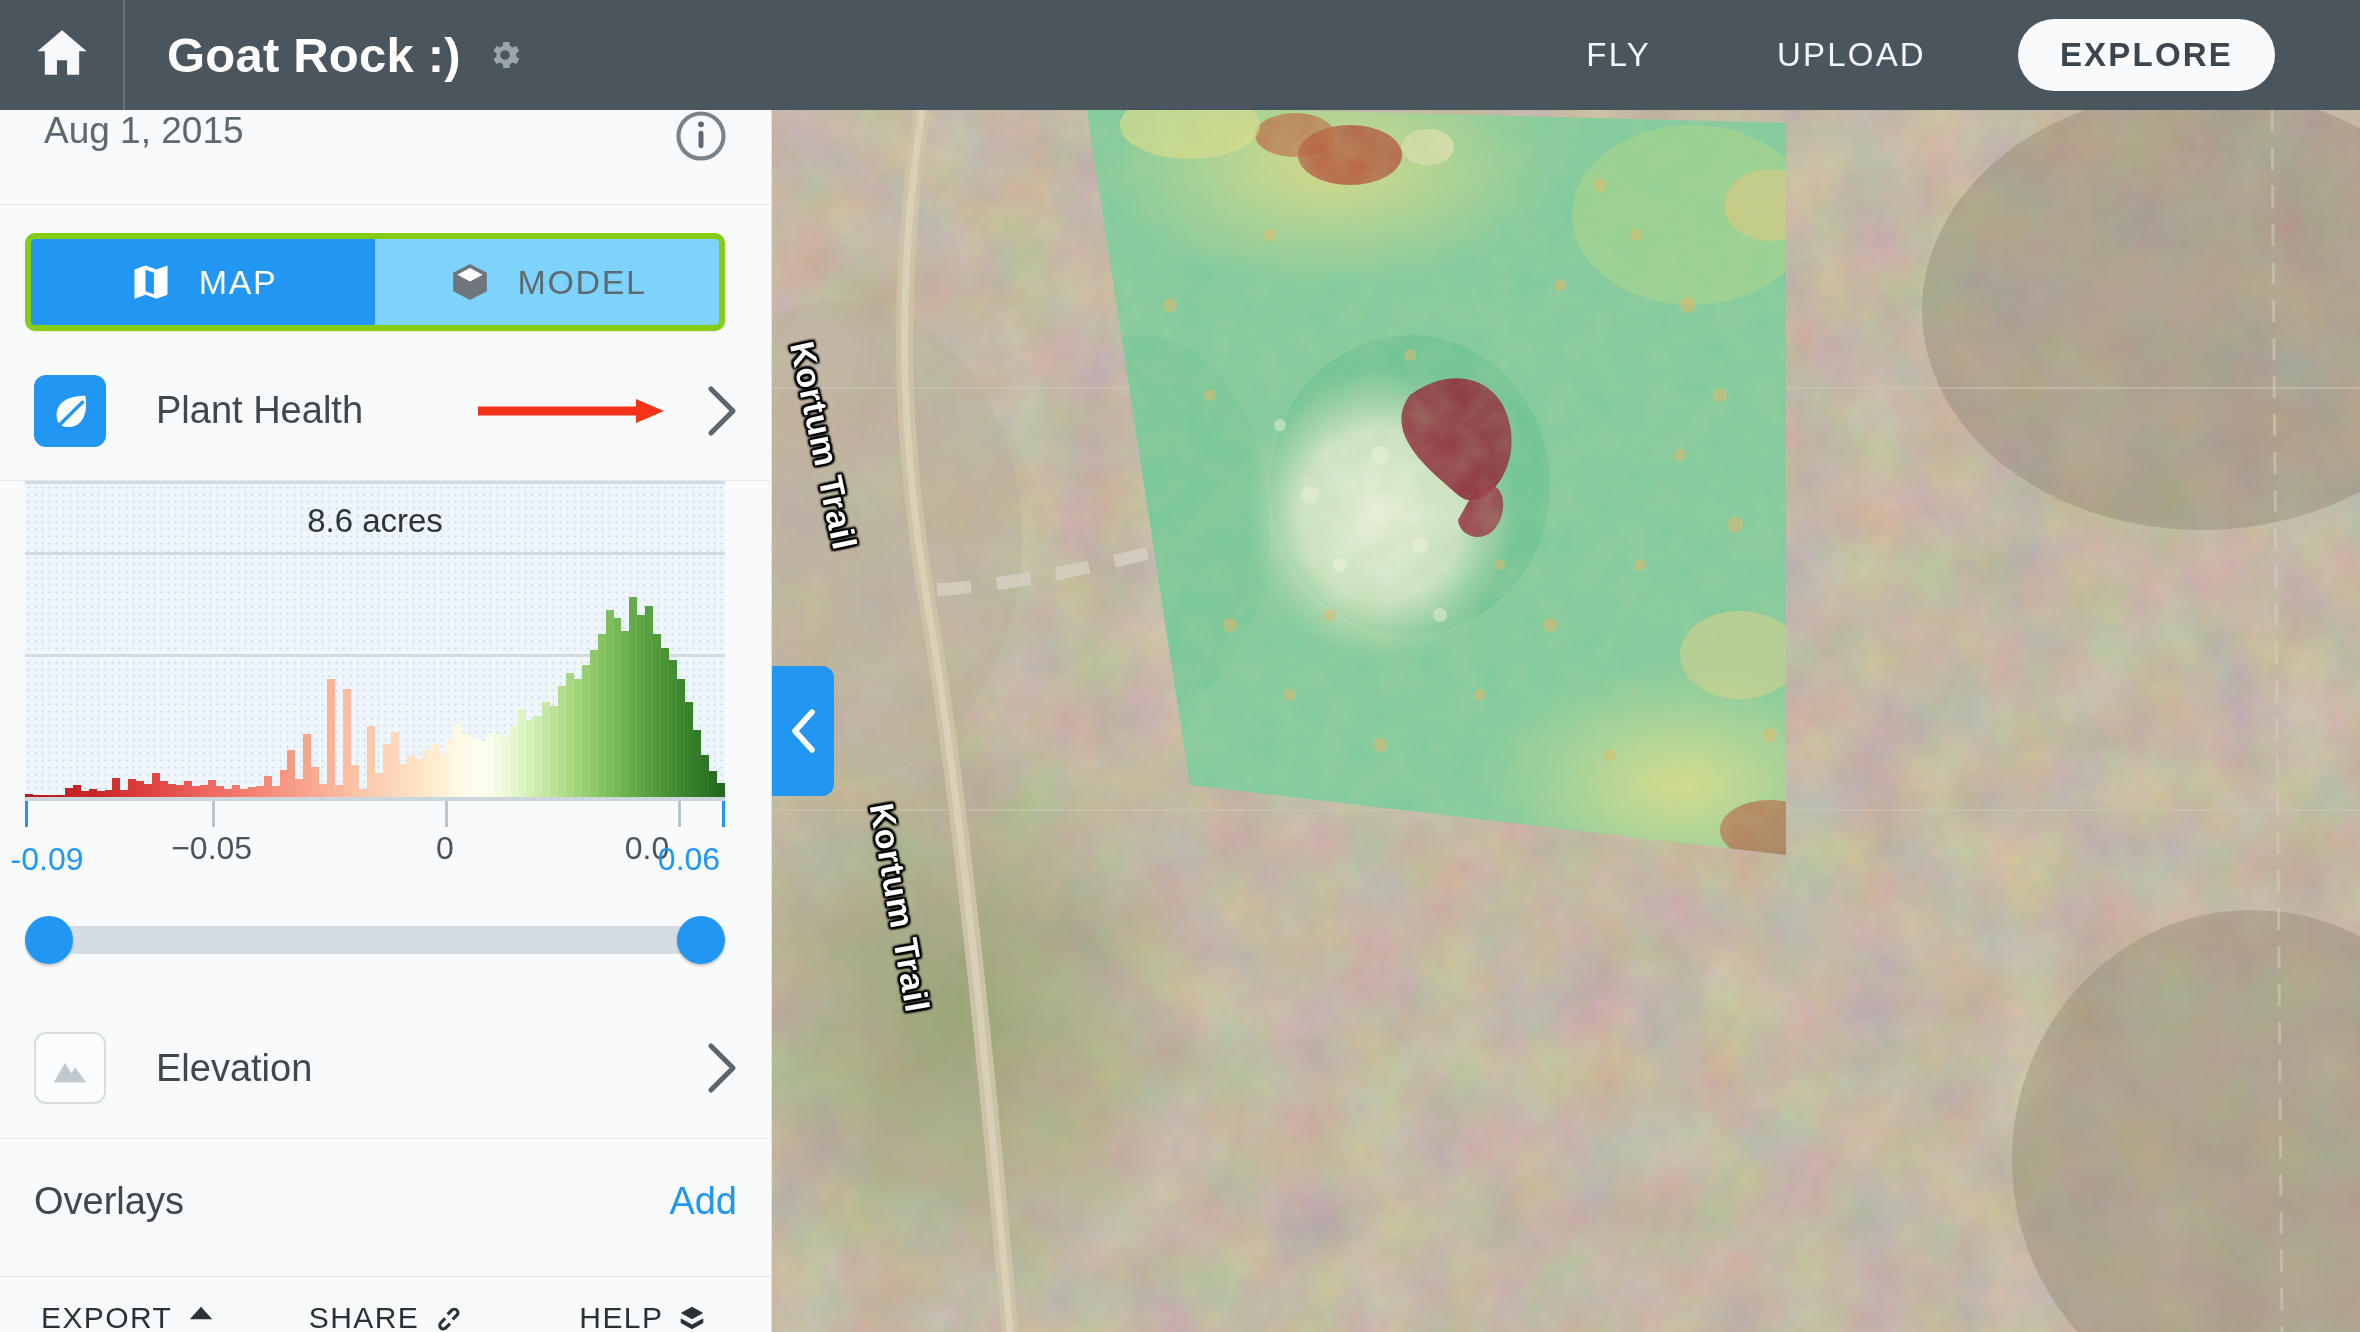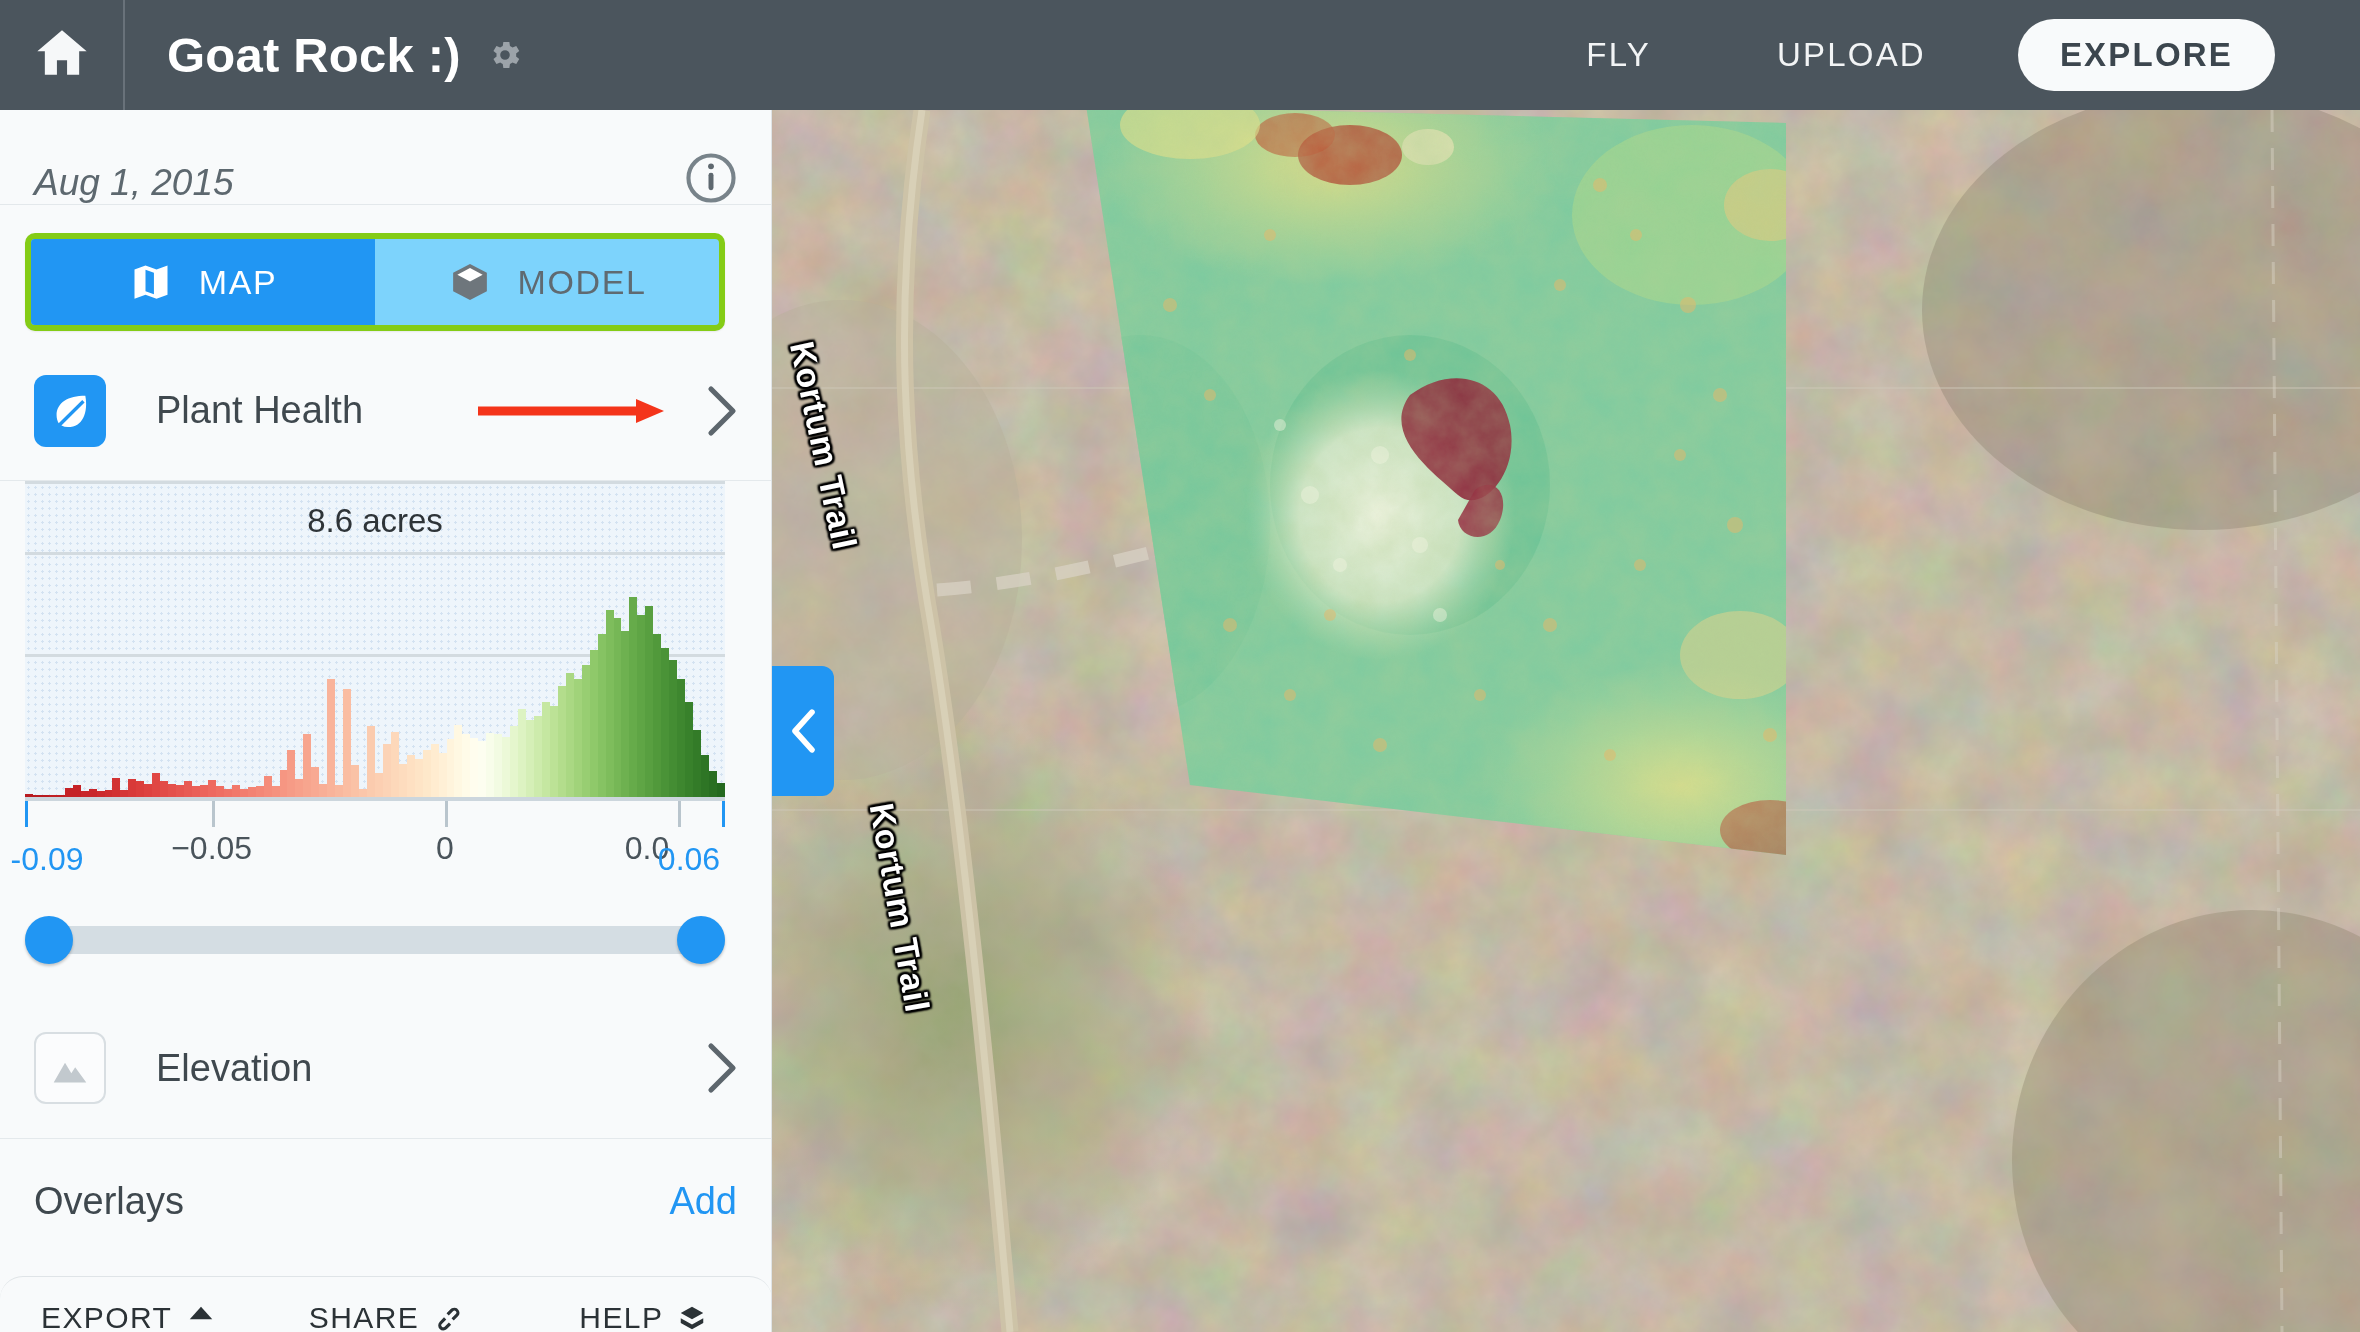--- a/index.html
+++ b/index.html
@@ -36,23 +36,22 @@
   .nav-item + .nav-item { margin-left:58px; }
   .nav-item.active { background:#f8fafb; color:#3c464e; font-weight:600; padding-left:42px; padding-right:42px; }
 
   
   .sidebar {
     position:absolute; left:0; top:110px; width:772px; height:1222px;
     background:#f8fafb; z-index:30; overflow:hidden;
     border-right:1px solid #dfe4e7;
   }
   .date-row {
-    height:95px; display:flex; align-items:flex-end; padding:0 34px;
+    height:95px; display:flex; align-items:flex-start; padding:0 44px;
     border-bottom:1px solid #e3e8eb;
-    font-style:italic;
   }
   .date-text { font-size:37px; color:#5d686f; }
   .info-ico { margin-left:auto; width:52px; height:52px; cursor:pointer; }
   .info-ico svg { width:52px; height:52px; display:block; }
 
   
   .toggle-wrap { padding:28px 25px 10px 25px; }
   .toggle {
     display:flex; width:700px; height:98px; border-radius:10px; overflow:hidden;
     border:6px solid #84cc16; background:#7dd3fc;
@@ -135,21 +134,21 @@
     height:125px; display:flex; align-items:center; padding:0 34px;
     border-top:1px solid #e4e9ec; cursor:pointer;
   }
   .simple-label { font-size:38px; color:#3f484e; }
   .addlink { margin-left:auto; font-size:38px; color:#2196f3; cursor:pointer; }
 
   
   .bottombar {
     position:absolute; left:0; bottom:0; width:772px; height:56px;
     background:#f8fafb; border-top:1px solid #dfe4e7;
-    display:flex; align-items:center; overflow:hidden; z-index:32;border-radius:23px;
+    display:flex; align-items:center; overflow:hidden; z-index:32;
   }
   .bb-item {
     flex:1; display:flex; align-items:center; justify-content:center; gap:14px;
     font-size:30px; letter-spacing:1.4px; color:#2b3236; cursor:pointer; padding-top:26px;
   }
   .bb-item svg { width:30px; height:30px; display:block; fill:#2b3236; }
 
   
   .map {
     position:absolute; left:772px; top:110px; width:1588px; height:1222px;

